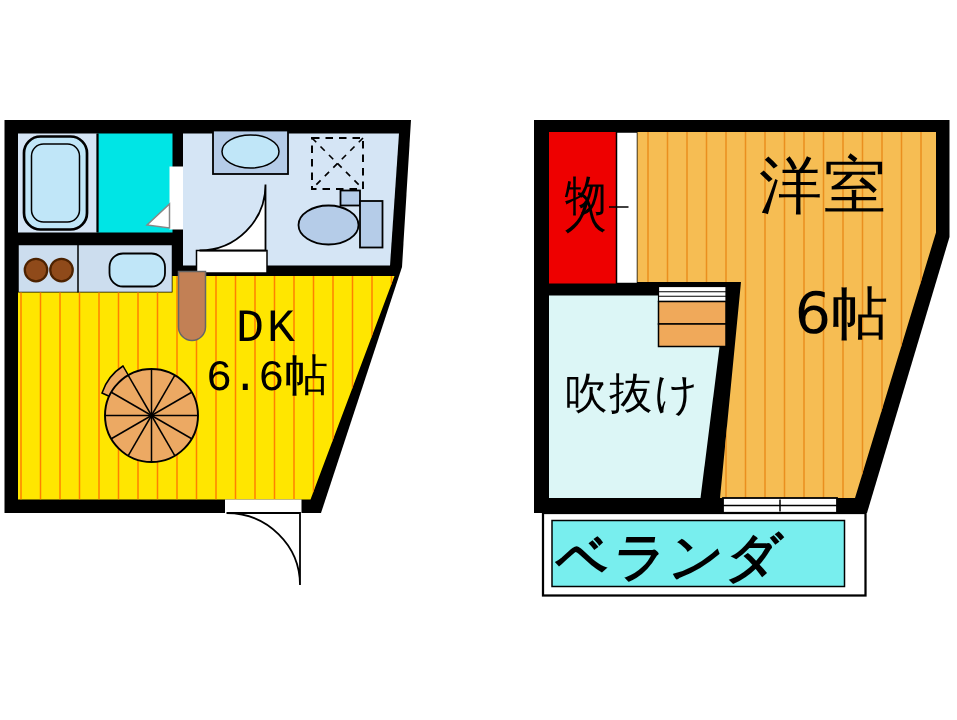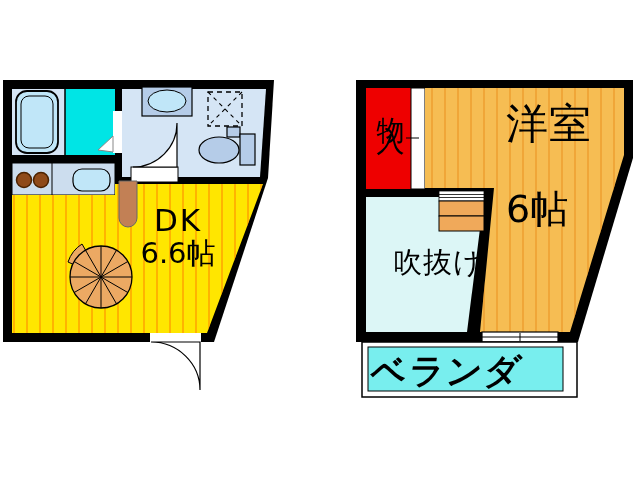--- a/index.html
+++ b/index.html
@@ -2,29 +2,29 @@
 <html style="--c-wall: #000000; --c-dk_floor: #ffe600; --c-dk_stripe: #ff8000; --c-western_floor: #f6bd53; --c-western_stripe: #ea8f1e; --c-closet: #ee0000; --c-void_fill: #dcf6f6; --c-veranda_fill: #78eeee; --c-wet_floor: #d5e5f5; --c-washroom: #00e5e5; --c-fixture: #c0e6f8; --c-fixture_dark: #b5cce8; --c-counter: #ccddee; --c-stair: #eca963; --c-step: #f0a95a; --c-door_tan: #c28055; --c-burner: #8f4a1a;"><head>
 <meta charset="utf-8">
 <style>
   html,body{margin:0;padding:0;background:#ffffff;}
   .stage{
     position:relative;width:638px;height:480px;background:#ffffff;overflow:hidden;
     font-family:"DejaVu Sans","Liberation Sans",sans-serif;
   }
   .stage svg{position:absolute;left:0;top:0;}
   .lbl{position:absolute;color:#000;white-space:nowrap;}
-  .lbl-dk{left:118px;top:203px;width:120px;text-align:center;}
+  .lbl-dk{left:118px;top:203px;width:120px;text-align:center;font-family:Liberation Mono, monospace;}
   .lbl-dk .l1{font-size:31px;line-height:34px;letter-spacing:2px;}
   .lbl-dk .l2{font-size:29px;line-height:32px;}
-  .lbl-western{left:506px;top:99px;text-align:left;}
+  .lbl-western{left:506px;top:99px;text-align:right;}
   .lbl-western .l1{font-size:42px;line-height:50px;letter-spacing:1px;}
   .lbl-western .l2{font-size:38px;line-height:40px;margin-top:40px;}
   .lbl-monoire{left:371px;top:95px;font-size:28px;writing-mode:vertical-rl;
     text-orientation:upright;letter-spacing:9px;height:96px;}
-  .lbl-fukinuke{left:376px;top:243px;font-size:29px;letter-spacing:1px;margin-left:17px;}
+  .lbl-fukinuke{left:376px;top:243px;font-size:29px;letter-spacing:1px;}
   .lbl-veranda{left:371px;top:348px;font-size:35px;font-weight:bold;
     letter-spacing:2px;transform:skewX(-8deg);}
 </style>
 </head>
 <body>
 
 <div class="stage">
 
 <svg width="638" height="480" viewBox="0 0 638 480">
   <defs>

